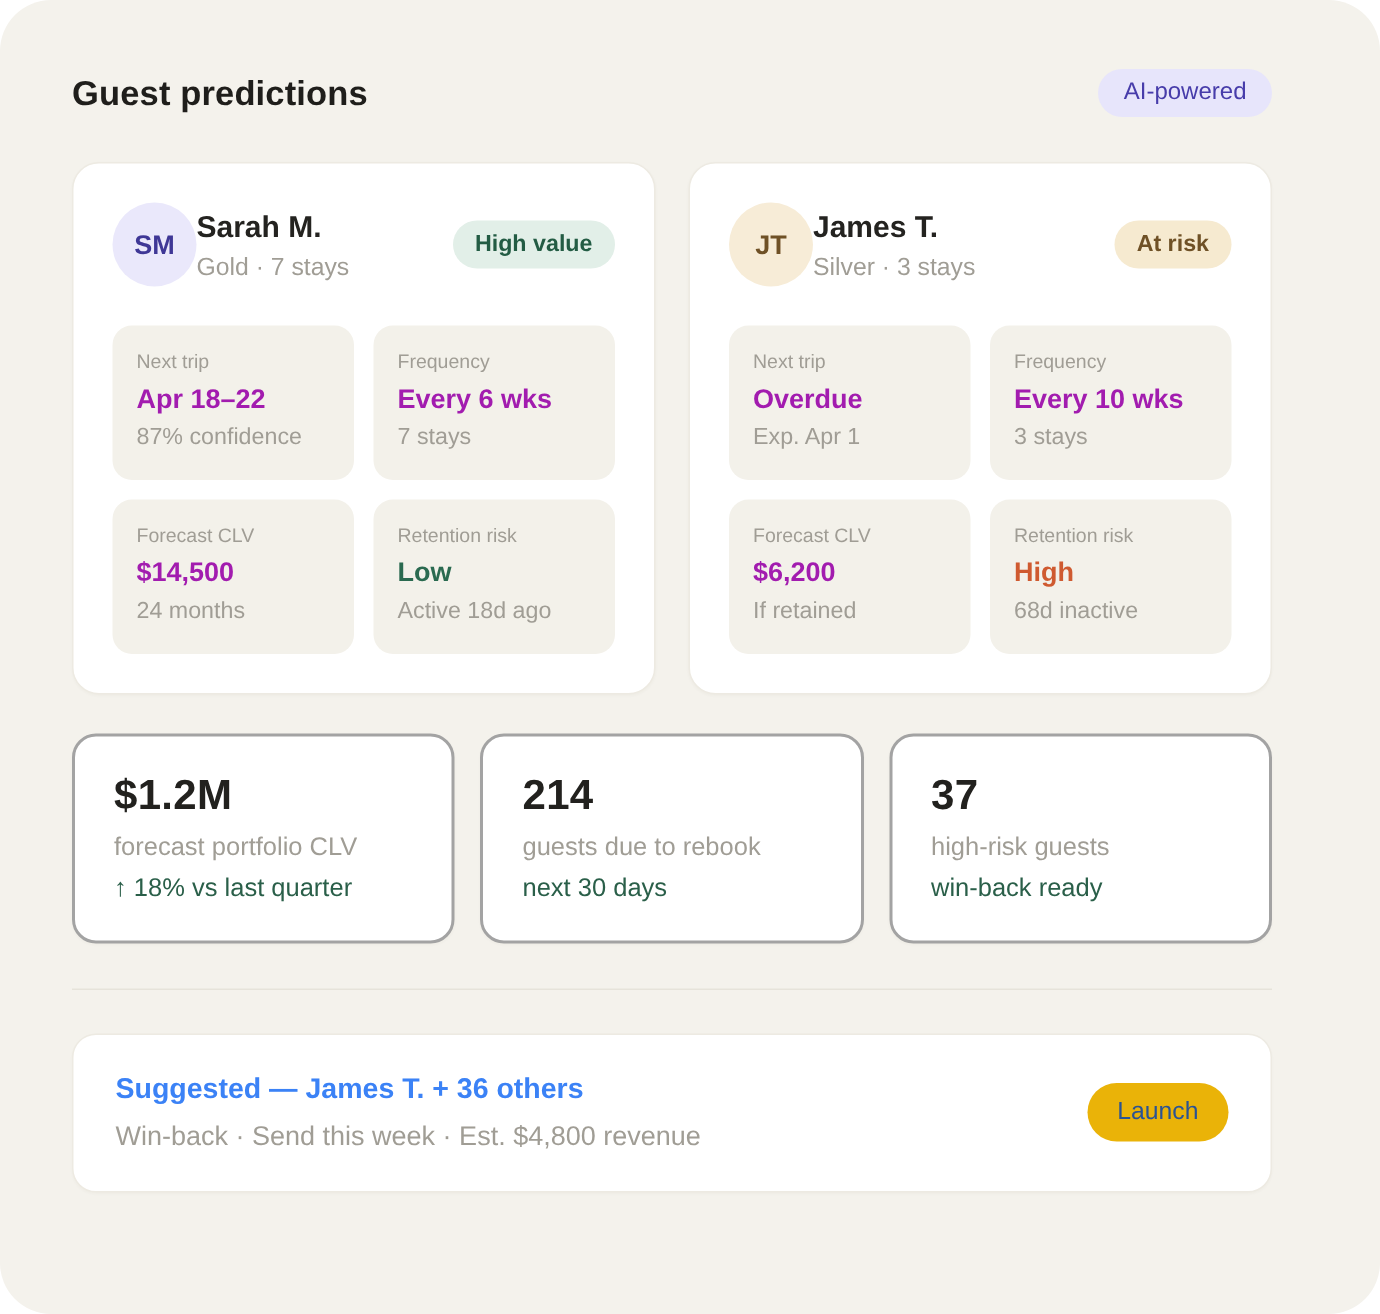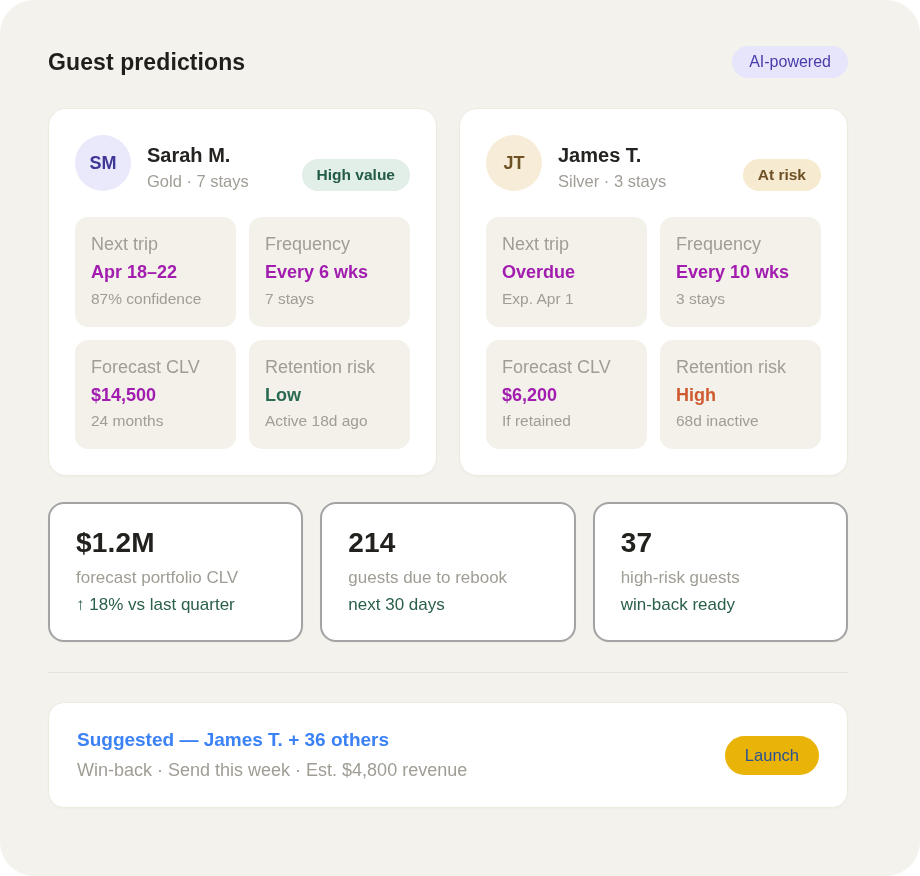--- a/index.html
+++ b/index.html
@@ -24,40 +24,40 @@
     background: #e7e5fb; color: #473caa;
     font-size: 16px; font-weight: 500;
     padding: 7px 17px; border-radius: 999px;
   }
   
   .guest-grid { display: grid; grid-template-columns: 1fr 1fr; gap: 22px; margin-top: 30px; }
   .guest-card {
     background: #ffffff; border: 1px solid #edeae2; border-radius: 18px;
     padding: 26px; box-shadow: 0 1px 2px rgba(60,55,40,0.03);
   }
-  .guest-head { display: flex; align-items: flex-end; gap: 16px; }
+  .guest-head { display: flex; align-items: center; }
   .avatar {
     width: 56px; height: 56px; border-radius: 50%;
     display: flex; align-items: center; justify-content: center;
     font-size: 18px; font-weight: 700; flex: 0 0 56px;
   }
   .avatar.purple { background: #eae8fb; color: #3f3796; }
   .avatar.tan    { background: #f7ecd7; color: #6f5126; }
   .guest-id { padding-top: 2px; }
   .guest-name { font-size: 20px; font-weight: 700; color: #242320; }
   .guest-sub { font-size: 16.5px; color: #a09d95; margin-top: 5px; }
   .pill {
     margin-left: auto; border-radius: 999px; padding: 7px 15px;
     font-size: 15.5px; font-weight: 700; white-space: nowrap;
   }
   .pill.green { background: #e2efe8; color: #235c44; }
   .pill.amber { background: #f6ead0; color: #6f5126; }
   .tile-grid { display: grid; grid-template-columns: 1fr 1fr; gap: 13px; margin-top: 26px; }
   .tile { background: #f3f1ea; border-radius: 13px; padding: 15px 16px 17px 16px; }
-  .tile-label { font-size: 18px; color: #a09d95; line-height: 1.35; }
+  .tile-label { font-size: 13px; color: #a09d95; line-height: 1.35; }
   .tile-value { font-size: 18px; font-weight: 700; color: #a21caf; margin-top: 5px; line-height: 1.3; }
   .tile-value.tone-green { color: #2a6a50; }
   .tile-value.tone-red   { color: #cf5a30; }
   .tile-sub { font-size: 15.5px; color: #a09d95; margin-top: 4px; line-height: 1.35; }
   
   .stat-grid { display: grid; grid-template-columns: 1fr 1fr 1fr; gap: 17px; margin-top: 26px; }
   .stat-card {
     background: #ffffff; border: 2px solid #a3a3a3; border-radius: 16px;
     padding: 23px 26px 25px 26px; box-shadow: 0 1px 2px rgba(60,55,40,0.03);
   }

